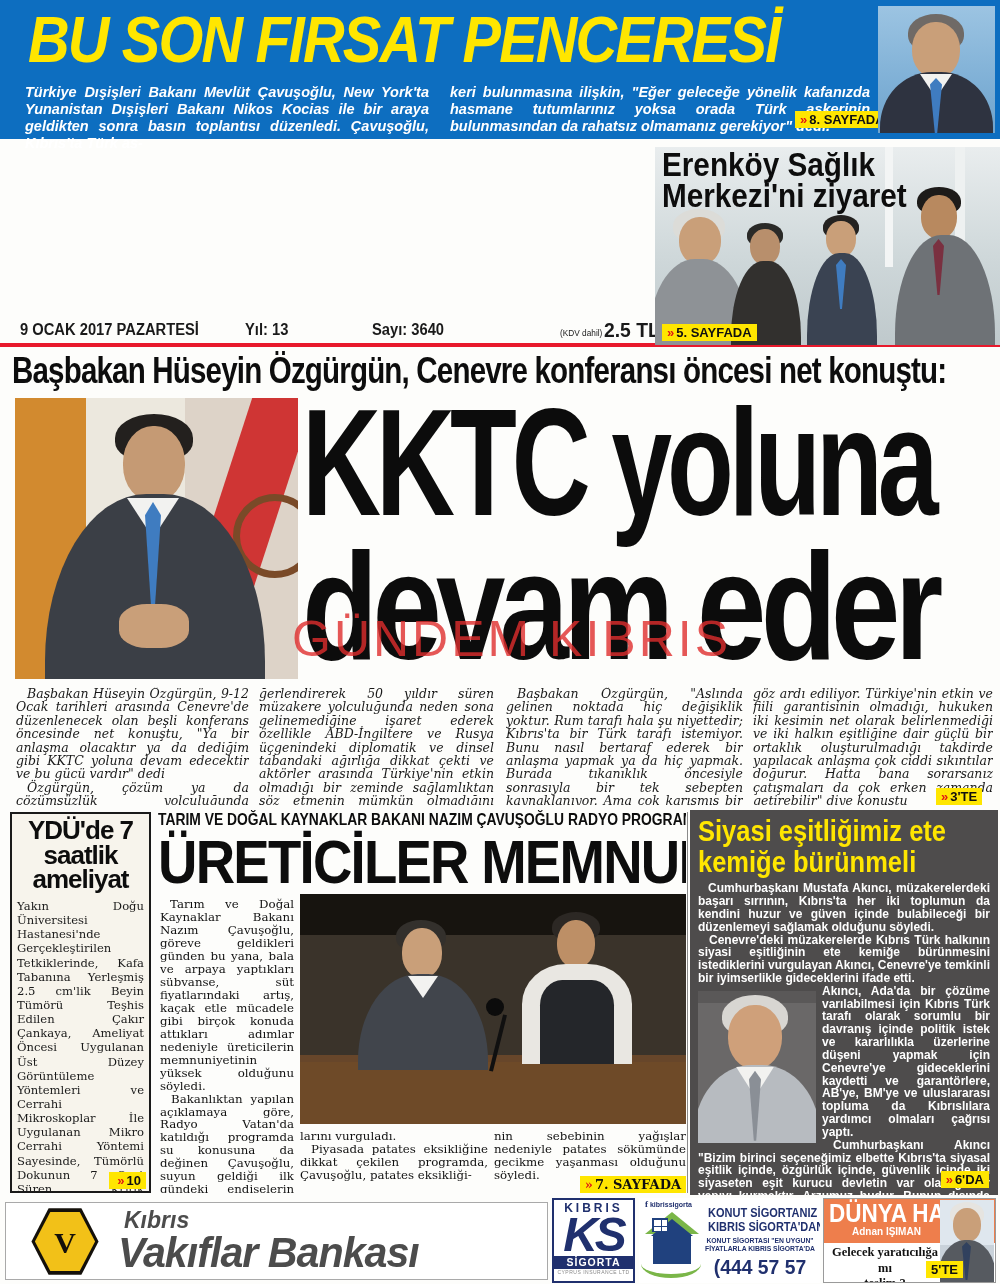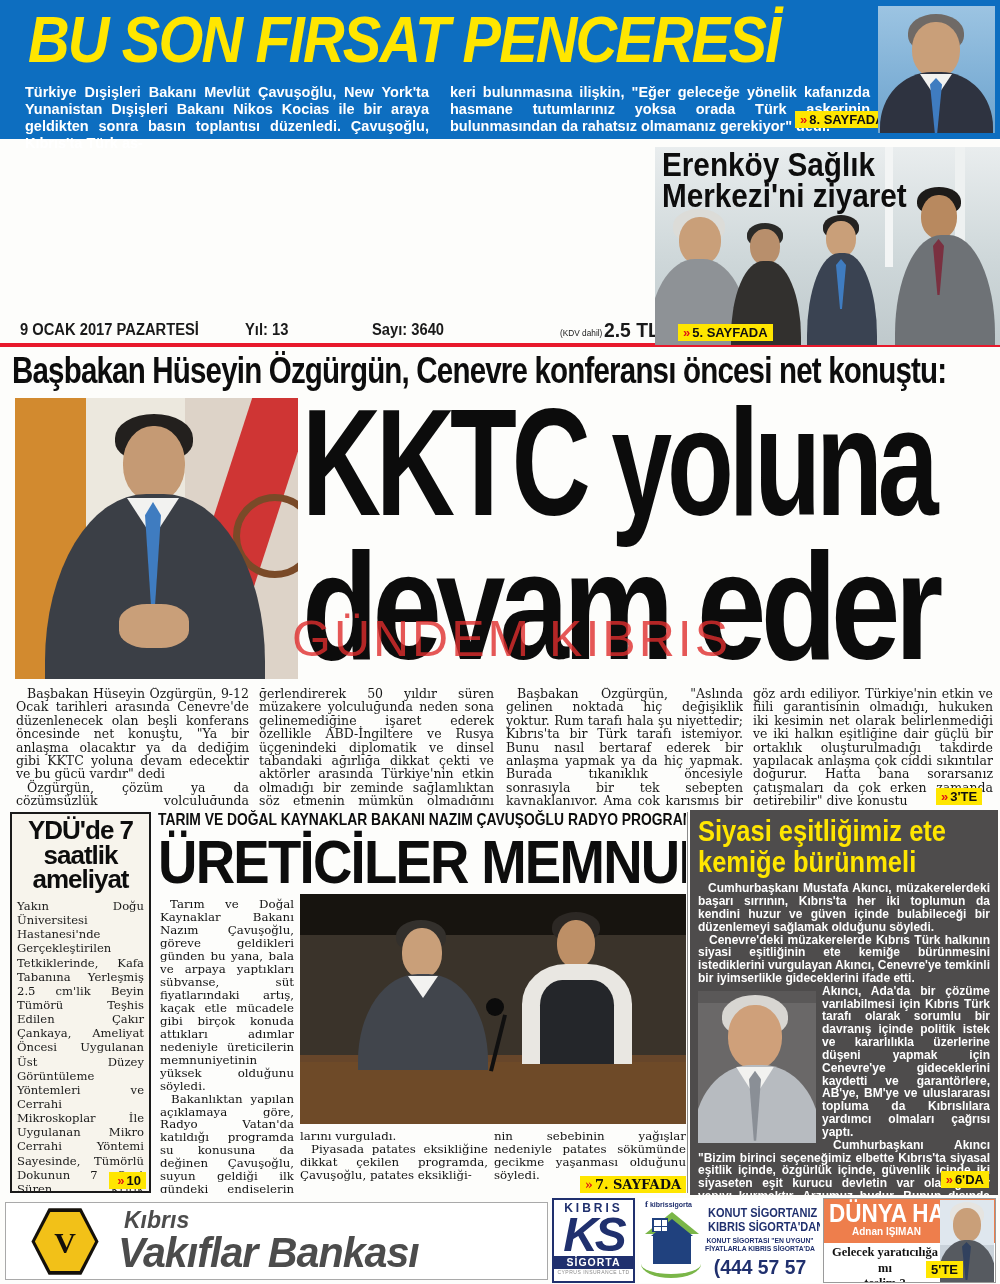--- a/index.html
+++ b/index.html
@@ -1,18 +1,18 @@
 <!DOCTYPE html>
 <html><head>
 <meta charset="utf-8">
 <style>
   html,body{margin:0;padding:0;background:#9a9a9a;}
   .page{position:relative;width:1000px;height:1284px;background:#fdfdfb;overflow:hidden;
         font-family:"Liberation Sans",sans-serif;color:#111;}
-  .jtxt{text-align:justify;}
+  .jtxt{text-align:justify;font-style:italic;}
   p{margin:0;}
   p+p{text-indent:11px;}
 
   
   .badge{background:#ffe600;color:#101010;font-weight:bold;font-size:13px;
          padding:0 5px;display:inline-block;line-height:17px;white-space:nowrap;}
   .badge .arr{color:#e01616;margin-right:2px;font-style:normal;}
 
   
   .banner{position:absolute;left:0;top:0;width:1000px;height:139px;background:#0d6ec0;}
@@ -36,21 +36,21 @@
     font-style:italic;font-weight:bold;color:#fff;letter-spacing:-7px;line-height:1.1;}
   .dl{position:absolute;top:321px;font-size:16px;font-weight:bold;color:#1a1a1a;white-space:nowrap;
       transform:scaleX(.92);transform-origin:left top;}
   .redline{position:absolute;left:0;top:343px;width:1000px;height:4px;background:#e8192c;}
 
   
   .eren{position:absolute;left:655px;top:147px;width:345px;height:198px;
     background:linear-gradient(180deg,#e9edee 0%,#cfd8da 55%,#bfc9cc 100%);overflow:hidden;}
   .eren-head{position:absolute;left:7px;top:2px;font-size:33px;font-weight:bold;color:#0d0d0d;
     line-height:.95;transform:scaleX(.9);transform-origin:left top;white-space:nowrap;}
-  .eren-badge{position:absolute;left:23px;bottom:4px;}
+  .eren-badge{position:absolute;left:7px;bottom:4px;}
 
   
   .kicker{position:absolute;left:12px;top:350px;font-size:36px;font-weight:bold;color:#0d0d0d;
     white-space:nowrap;letter-spacing:-1px;transform:scaleX(.82);transform-origin:left top;}
   .main-photo{position:absolute;left:15px;top:398px;width:283px;height:281px;overflow:hidden;
     background:linear-gradient(90deg,#d28a2f 0 25%,#ece8de 25% 60%,#ddd3c8 60% 100%);}
   .hline{position:absolute;font-weight:bold;color:#0c0c0c;white-space:nowrap;line-height:1;
     letter-spacing:-7px;transform-origin:left top;}
   .h1a{left:302px;top:386px;font-size:152px;transform:scaleX(.72);}
   .h1b{left:302px;top:530px;font-size:152px;transform:scaleX(.82);}

